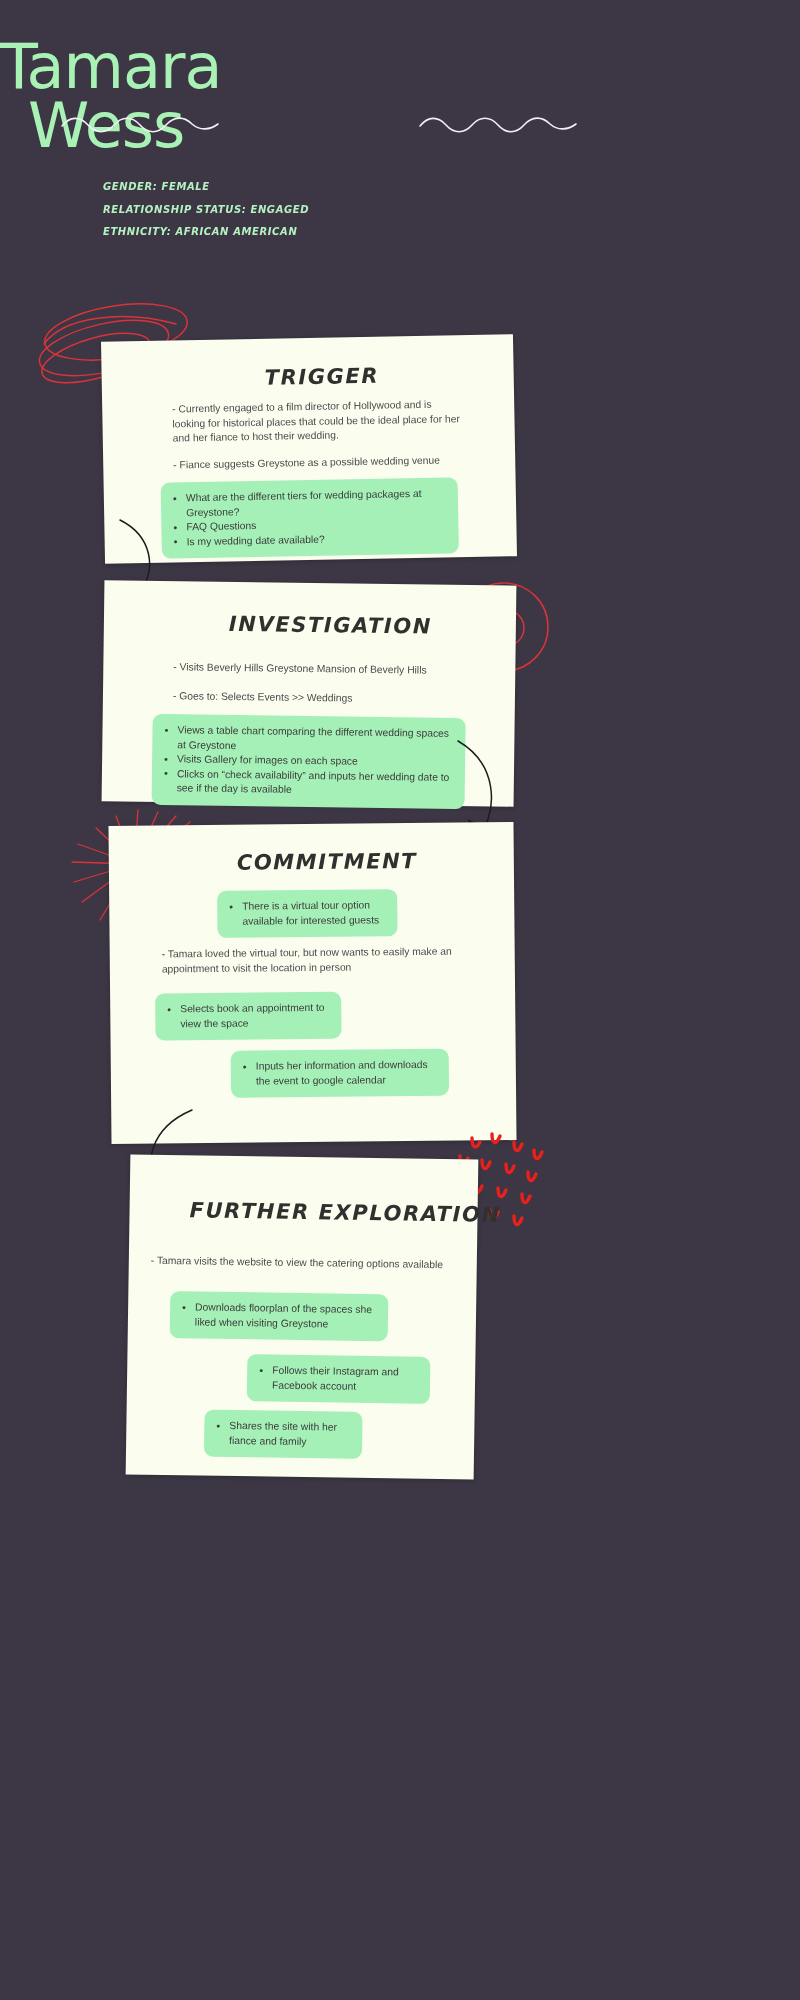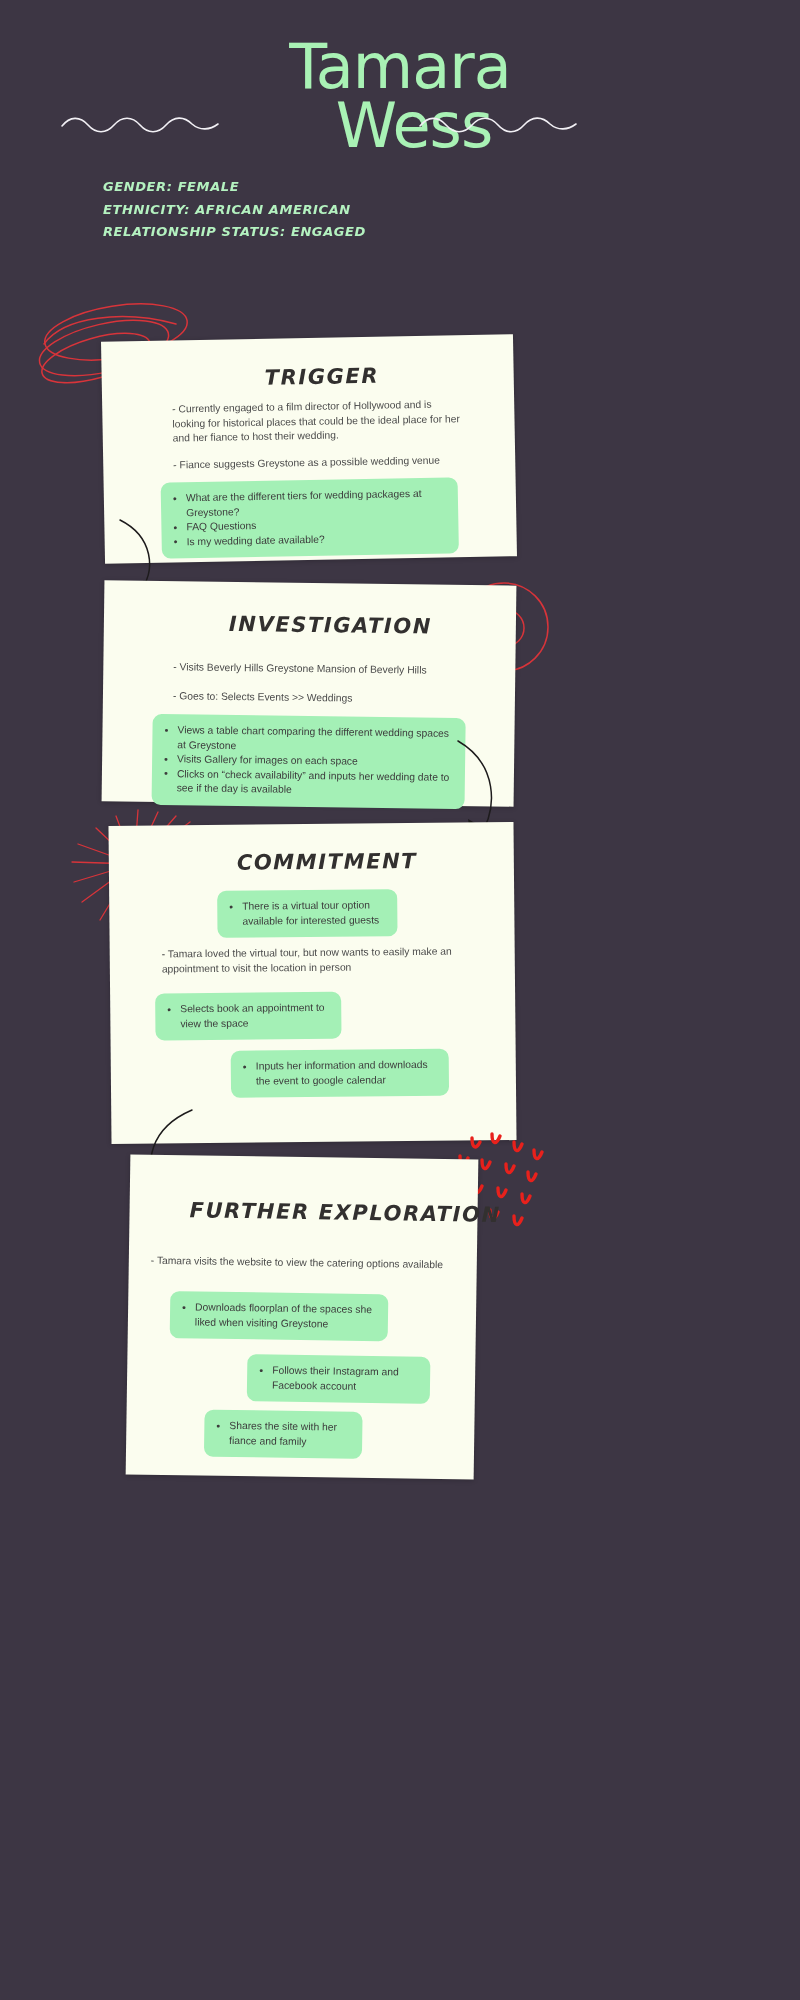--- a/index.html
+++ b/index.html
@@ -18,21 +18,21 @@
     width: 800px;
     height: 2000px;
   }
 
   
   .header {
     position: absolute;
     top: 38px;
     left: 0;
     width: 800px;
-    text-align: center;
+    text-align: left;
   }
   .title {
     font-family: "DejaVu Sans", sans-serif;
     font-size: 62px;
     line-height: 0.95;
     font-weight: 400;
     color: #a9f2b5;
     letter-spacing: -1px;
   }
   .title-line2 { display: block; padding-left: 28px; }
@@ -48,21 +48,21 @@
     top: 112px;
   }
 
   
   .attrs {
     position: absolute;
     left: 103px;
     top: 176px;
     color: #b4f2c0;
     font-family: "DejaVu Sans", sans-serif;
-    font-size: 13px;
+    font-size: 10px;
     font-weight: 700;
     font-style: italic;
     letter-spacing: 0.6px;
     line-height: 22.5px;
     text-transform: uppercase;
   }
   .attr-line { white-space: nowrap; }
 
   
   .card {
@@ -168,22 +168,22 @@
     </svg>
   </div>
   <div class="deco squiggle-right">
     <svg width="160" height="24" viewBox="0 0 160 24">
       <path d="M2,14 C10,4 20,4 28,13 C36,22 46,22 54,13 C62,4 72,4 80,13 C88,22 98,22 106,13 C114,4 124,4 132,12 C140,19 150,18 158,12" fill="none" stroke="#f2f0f5" stroke-width="1.6" stroke-linecap="round"></path>
     </svg>
   </div>
 
   <div class="attrs">
     <div class="attr-line">GENDER: FEMALE</div>
+    <div class="attr-line">RELATIONSHIP STATUS: ENGAGED</div>
     <div class="attr-line">ETHNICITY: AFRICAN AMERICAN</div>
-    <div class="attr-line">RELATIONSHIP STATUS: ENGAGED</div>
   </div>
 
   <div class="deco" id="deco-scribble-circles">
     <svg width="180" height="110" viewBox="0 0 180 110">
       <g fill="none" stroke="#d8343a" stroke-width="1.5" stroke-linecap="round">
         <ellipse cx="78" cy="36" rx="72" ry="26" transform="rotate(-9 78 36)"></ellipse>
         <ellipse cx="66" cy="52" rx="66" ry="24" transform="rotate(-13 66 52)"></ellipse>
         <ellipse cx="58" cy="62" rx="56" ry="20" transform="rotate(-16 58 62)"></ellipse>
         <path d="M6,48 C26,20 86,14 138,28"></path>
       </g>

